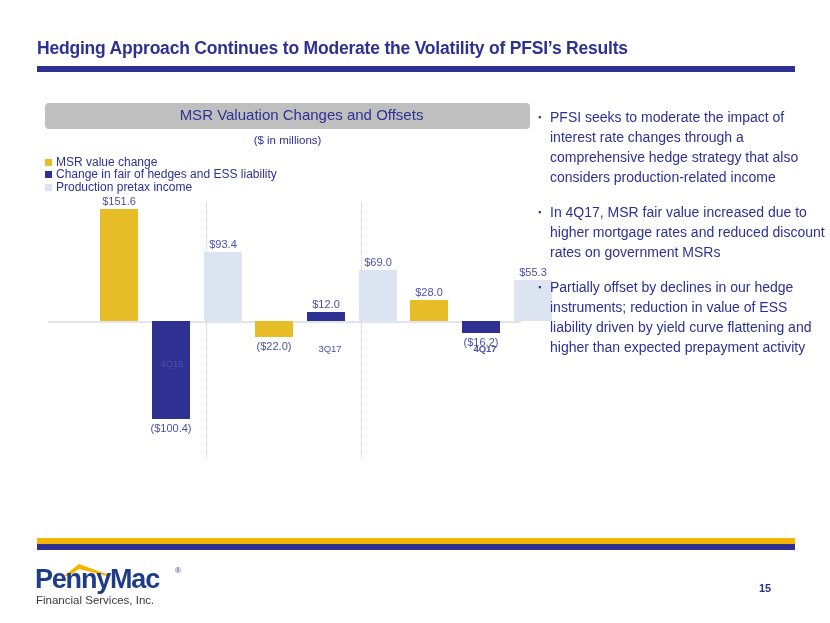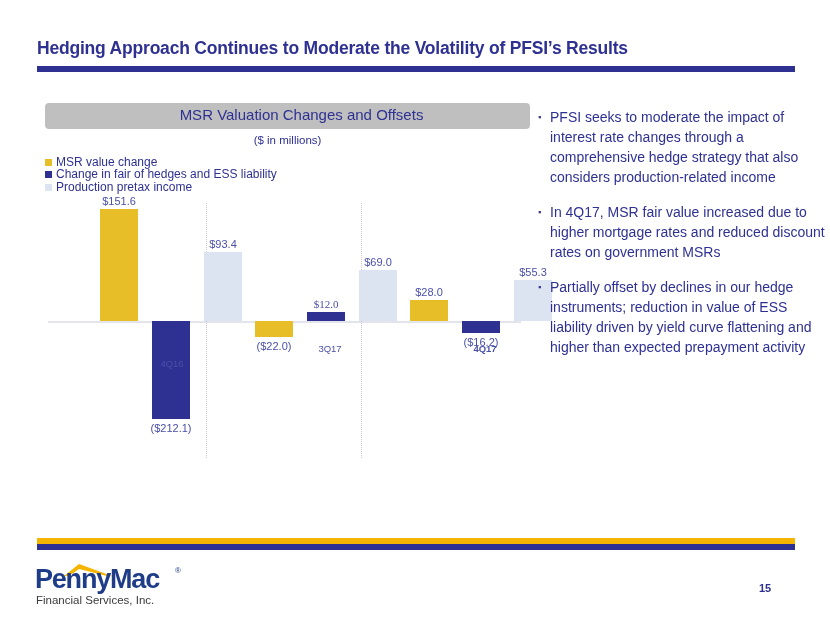--- a/index.html
+++ b/index.html
@@ -107,27 +107,27 @@
     </div>
 
     <div id="plot">
       <div id="zero-line"></div>
       <div class="sep" style="left:161px;"></div>
       <div class="sep" style="left:316px;"></div>
       <div id="bars">
           <div class="bar gold" style="left: 55px; top: 6.195px; width: 38px; height: 111.805px;"></div>
           <div class="dlabel" style="width: 74px; left: 37px; top: -7.805px;">$151.6</div>
           <div class="bar navy" style="left: 107px; top: 118px; width: 38px; height: 98.3825px;"></div>
-          <div class="dlabel" style="width: 74px; left: 89px; top: 219.382px;">($212.1)</div>
+          <div class="dlabel" style="width: 74px; left: 89px; top: 219.382px;">($100.4)</div>
           <div class="bar ltblue" style="left: 159px; top: 49.1175px; width: 38px; height: 68.8825px;"></div>
           <div class="dlabel" style="width: 74px; left: 141px; top: 35.1175px;">$93.4</div>
           <div class="bar gold" style="left: 210px; top: 118px; width: 38px; height: 16.225px;"></div>
           <div class="dlabel" style="width: 74px; left: 192px; top: 137.225px;">($22.0)</div>
           <div class="bar navy" style="left: 262px; top: 109.15px; width: 38px; height: 8.85px;"></div>
-          <div class="dlabel" style="width: 74px; left: 244px; top: 95.15px; font-family: Liberation Serif, serif;">$12.0</div>
+          <div class="dlabel" style="width: 74px; left: 244px; top: 95.15px;">$12.0</div>
           <div class="bar ltblue" style="left: 314px; top: 67.1125px; width: 38px; height: 50.8875px;"></div>
           <div class="dlabel" style="width: 74px; left: 296px; top: 53.1125px;">$69.0</div>
           <div class="bar gold" style="left: 365px; top: 97.35px; width: 38px; height: 20.65px;"></div>
           <div class="dlabel" style="width: 74px; left: 347px; top: 83.35px;">$28.0</div>
           <div class="bar navy" style="left: 417px; top: 118px; width: 38px; height: 11.9475px;"></div>
           <div class="dlabel" style="width: 74px; left: 399px; top: 132.947px;">($16.2)</div>
           <div class="bar ltblue" style="left: 469px; top: 77.2163px; width: 38px; height: 40.7837px;"></div>
           <div class="dlabel" style="width: 74px; left: 451px; top: 63.2163px;">$55.3</div>
         </div>
       <div class="xlabel" style="left:82px;width:90px;margin-top:15px;">4Q16</div>

